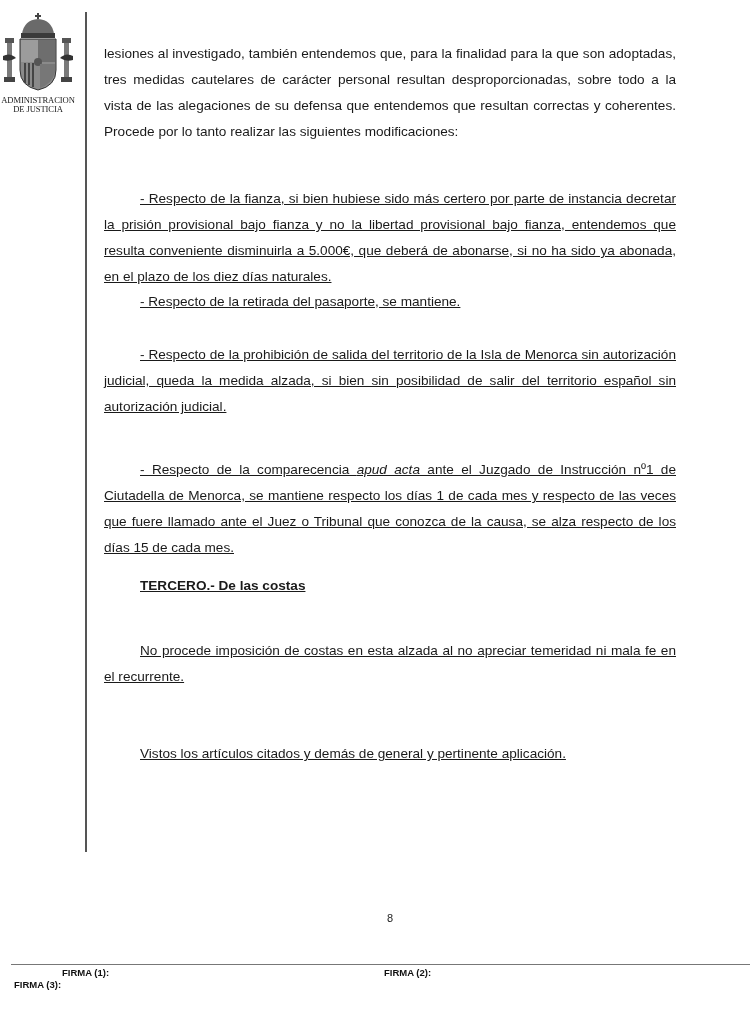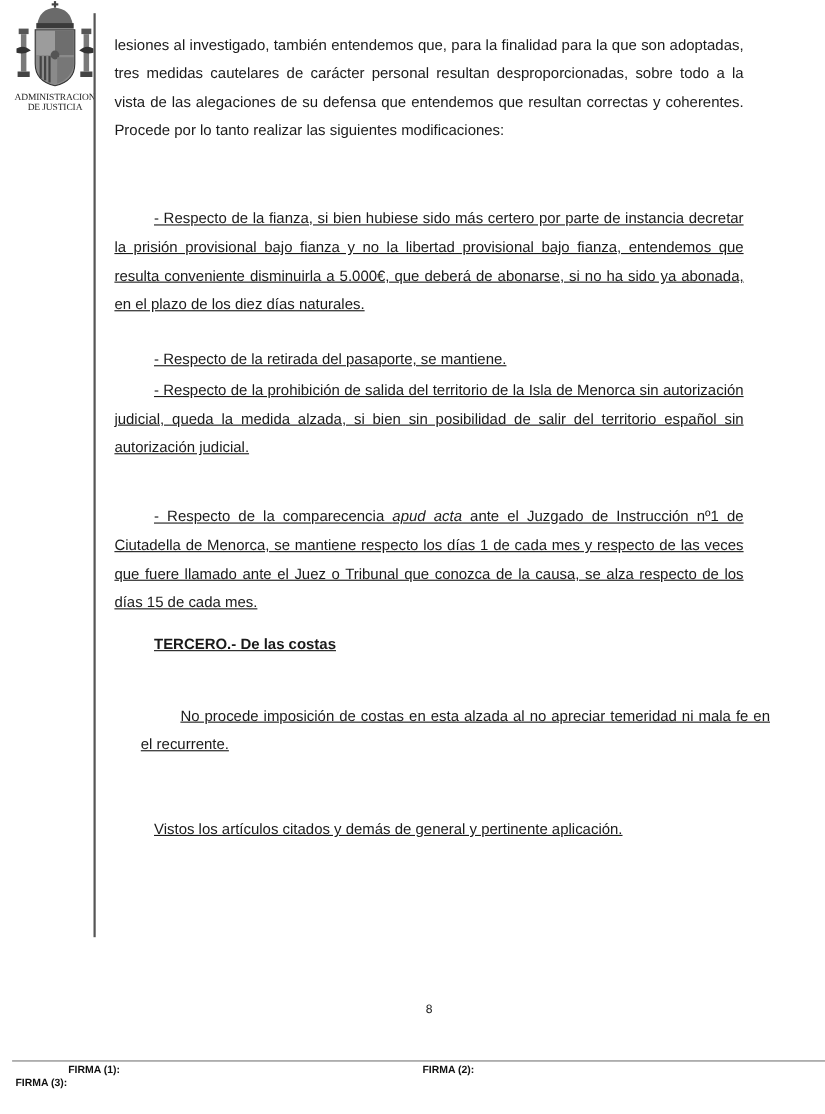--- a/index.html
+++ b/index.html
@@ -1,17 +1,17 @@
 <!DOCTYPE html>
 <html><head>
 <meta charset="utf-8">
 <style>
   html, body { margin:0; padding:0; background:#ffffff; }
   body { width:750px; height:1013px; position:relative; overflow:hidden; font-family:"Liberation Sans", sans-serif; color:#111; }
-  .logo { position:absolute; left:0; top:0; width:76px; height:105px;margin-left:12px; }
+  .logo { position:absolute; left:0; top:12px; width:76px; height:105px; }
   .logo-text { position:absolute; left:0; width:76px; text-align:center; font-family:"Liberation Serif", serif; font-size:8.6px; line-height:9px; color:#222; letter-spacing:-0.1px; }
   .vline { position:absolute; left:85px; top:12px; width:2px; height:840px; background:#555; }
   .body-text { position:absolute; left:104px; width:572px; font-size:13.6px; color:#1a1a1a; }
   .p { margin:0; line-height:26px; text-align:justify; }
   .indent { text-indent:36px;text-decoration:underline; }
   .heading { font-weight:bold; }
   .page-num { position:absolute; left:0; width:780px; top:912px; text-align:center; font-size:11px; color:#222; }
   .hrule { position:absolute; left:11px; right:0; top:964px; height:1px; background:#777; }
   .firma { position:absolute; font-size:9.5px; font-weight:bold; color:#111; }
 </style>
@@ -43,45 +43,45 @@
     <rect x="32" y="51" width="2" height="24" fill="#444"></rect>
     <circle cx="38" cy="50" r="4" fill="#555"></circle>
     <path d="M40 52 H55 V60 Q52 72 40 76 Z" fill="#777"></path>
   </svg>
   <div class="logo-text" style="top:84px;">ADMINISTRACION</div>
   <div class="logo-text" style="top:93px;">DE JUSTICIA</div>
 </div>
 
 <div class="vline"></div>
 
-<div class="body-text" style="top:28px;">
+<div class="body-text" style="top:41px;">
   <p class="p">lesiones al investigado, también entendemos que, para la finalidad para la que son adoptadas, tres medidas cautelares de carácter personal resultan desproporcionadas, sobre todo a la vista de las alegaciones de su defensa que entendemos que resultan correctas y coherentes. Procede por lo tanto realizar las siguientes modificaciones:</p>
 </div>
 
 <div class="body-text" style="top:186px;">
   <p class="p indent">- Respecto de la fianza, si bien hubiese sido más certero por parte de instancia decretar la prisión provisional bajo fianza y no la libertad provisional bajo fianza, entendemos que resulta conveniente disminuirla a 5.000€, que deberá de abonarse, si no ha sido ya abonada, en el plazo de los diez días naturales.</p>
 </div>
 
-<div class="body-text" style="top:314px;">
+<div class="body-text" style="top:289px;">
   <p class="p indent">- Respecto de la retirada del pasaporte, se mantiene.</p>
 </div>
 
 <div class="body-text" style="top:342px;">
   <p class="p indent">- Respecto de la prohibición de salida del territorio de la Isla de Menorca sin autorización judicial, queda la medida alzada, si bien sin posibilidad de salir del territorio español sin autorización judicial.</p>
 </div>
 
 <div class="body-text" style="top:457px;">
   <p class="p indent"><span>- Respecto de la comparecencia </span><em>apud acta</em><span> ante el Juzgado de Instrucción nº1 de Ciutadella de Menorca, se mantiene respecto los días 1 de cada mes y respecto de las veces que fuere llamado ante el Juez o Tribunal que conozca de la causa, se alza respecto de los días 15 de cada mes.</span></p>
 </div>
 
 <div class="body-text" style="top:573px;">
   <p class="p indent heading">TERCERO.- De las costas</p>
 </div>
 
-<div class="body-text" style="top:638px;margin-left:24px;">
+<div class="body-text" style="top:638px;">
   <p class="p indent">No procede imposición de costas en esta alzada al no apreciar temeridad ni mala fe en el recurrente.</p>
 </div>
 
 <div class="body-text" style="top:741px;">
   <p class="p indent">Vistos los artículos citados y demás de general y pertinente aplicación.</p>
 </div>
 
 <div class="page-num">8</div>
 
 <div class="hrule"></div>

